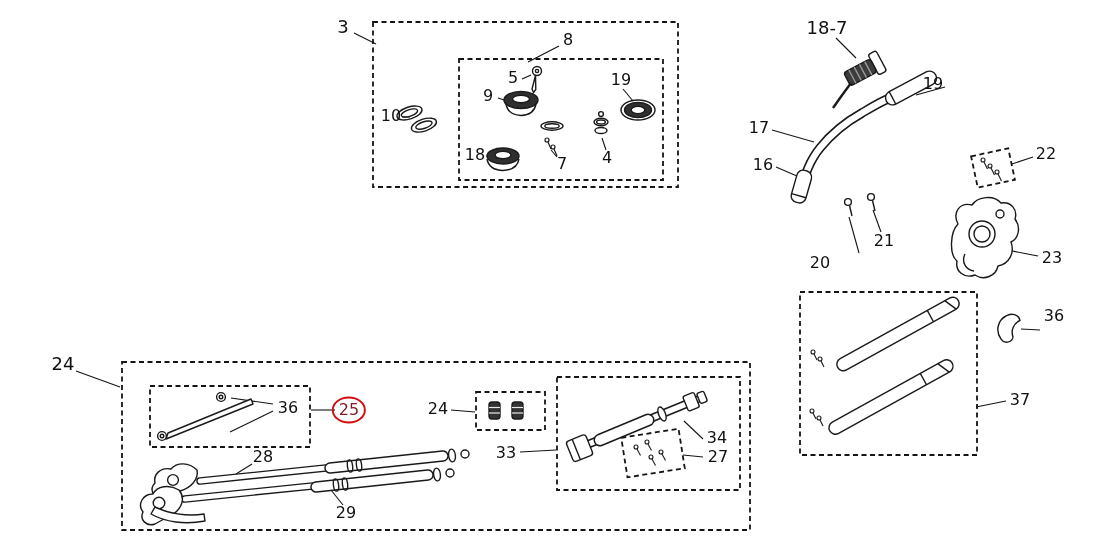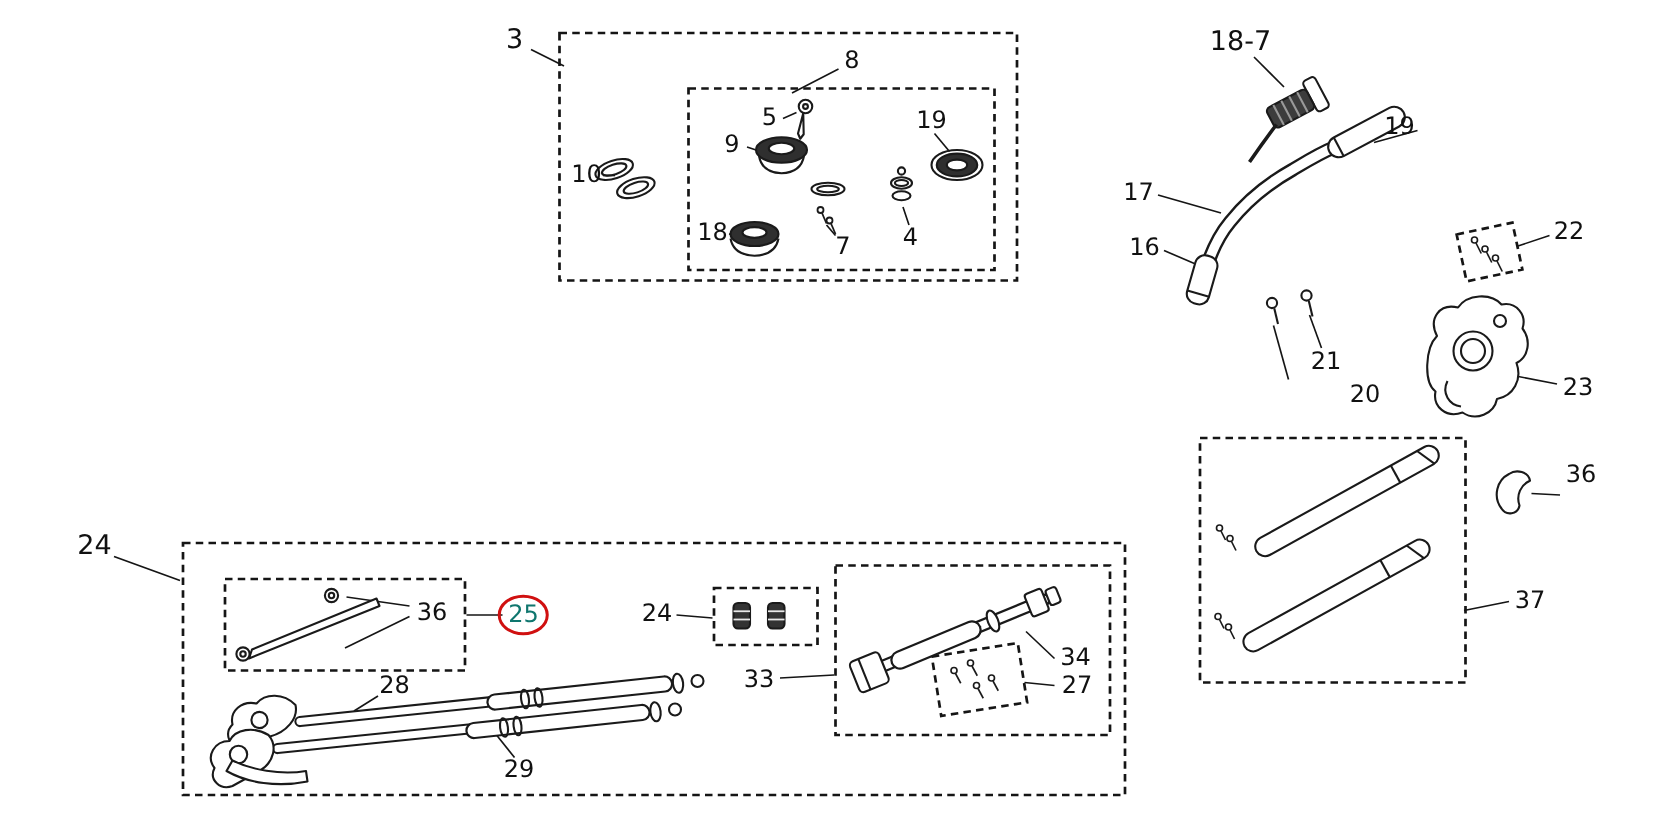--- a/index.html
+++ b/index.html
@@ -9,21 +9,21 @@
   }
   .stage svg{position:absolute;left:0;top:0;}
   .plabel{
     position:absolute;transform:translate(-50%,-50%);
     font-size:16px;line-height:1;color:#111;white-space:nowrap;
     user-select:none;
   }
   .plabel.lg{font-size:18px;}
   .plabel.highlighted{
     border:2.6px solid #d01010;border-radius:50%;
-    padding:3px 5px 4px;color:#0f766e;background:transparent;
+    padding:3px 5px 4px;color:#7f1d1d;background:transparent;
   }
 </style>
 </head>
 <body>
 
 <div class="stage">
 
   <svg width="1116" height="547" viewBox="0 0 1116 547">
 
     <g fill="none" stroke="#151515" stroke-width="1.8" stroke-dasharray="5 3.5">
@@ -281,21 +281,21 @@
   <div class="plabel" style="left:391px;top:116px">10</div>
   <div class="plabel" style="left:475px;top:155px">18</div>
   <div class="plabel" style="left:562px;top:164px">7</div>
   <div class="plabel" style="left:607px;top:158px">4</div>
   <div class="plabel lg" style="left:827px;top:28px">18-7</div>
   <div class="plabel" style="left:933px;top:84px">19</div>
   <div class="plabel" style="left:759px;top:128px">17</div>
   <div class="plabel" style="left:763px;top:165px">16</div>
   <div class="plabel" style="left:1046px;top:154px">22</div>
   <div class="plabel" style="left:884px;top:241px">21</div>
-  <div class="plabel" style="left:910px;top:263px">20</div>
+  <div class="plabel" style="left:820px;top:263px">20</div>
   <div class="plabel" style="left:1052px;top:258px">23</div>
   <div class="plabel" style="left:1054px;top:316px">36</div>
   <div class="plabel" style="left:1020px;top:400px">37</div>
   <div class="plabel lg" style="left:63px;top:364px">24</div>
   <div class="plabel" style="left:288px;top:408px">36</div>
   <div class="plabel highlighted" style="left:349px;top:410px">25</div>
   <div class="plabel" style="left:438px;top:409px">24</div>
   <div class="plabel" style="left:263px;top:457px">28</div>
   <div class="plabel" style="left:506px;top:453px">33</div>
   <div class="plabel" style="left:717px;top:438px">34</div>

